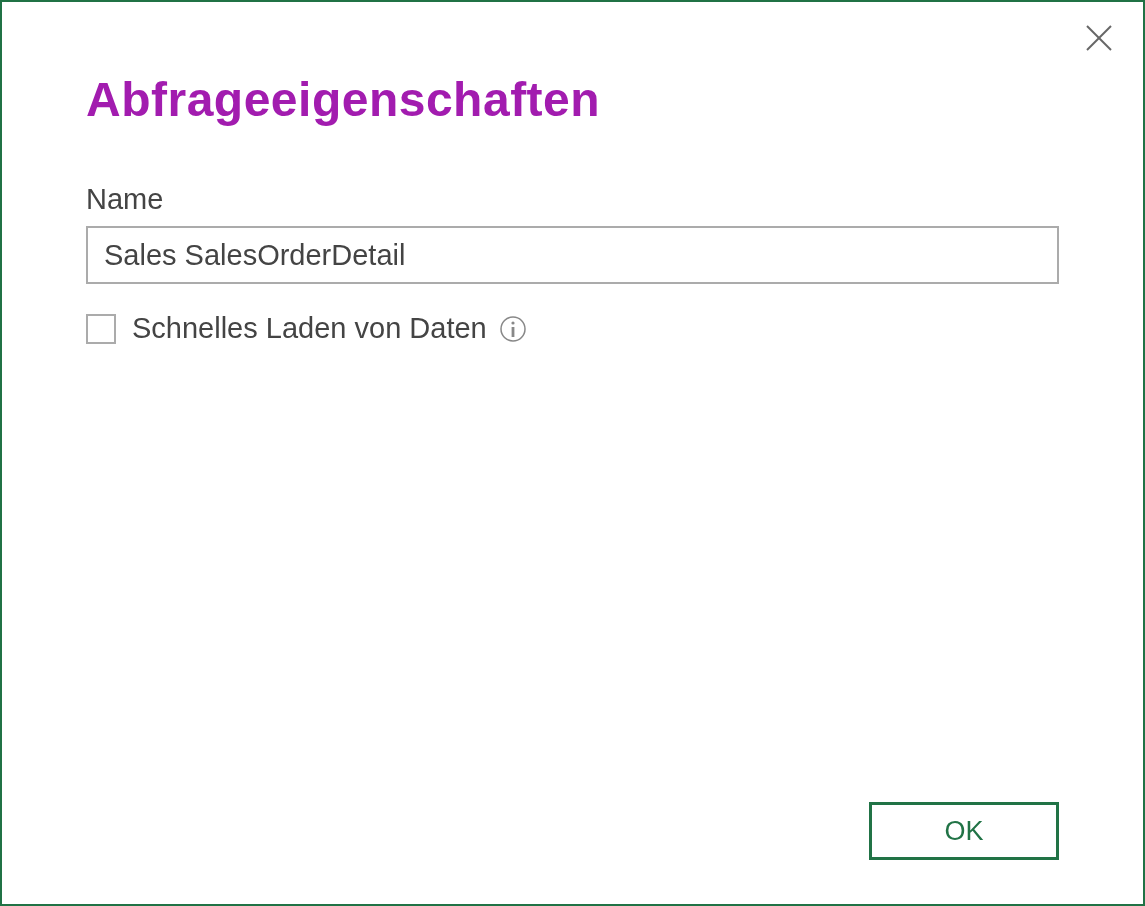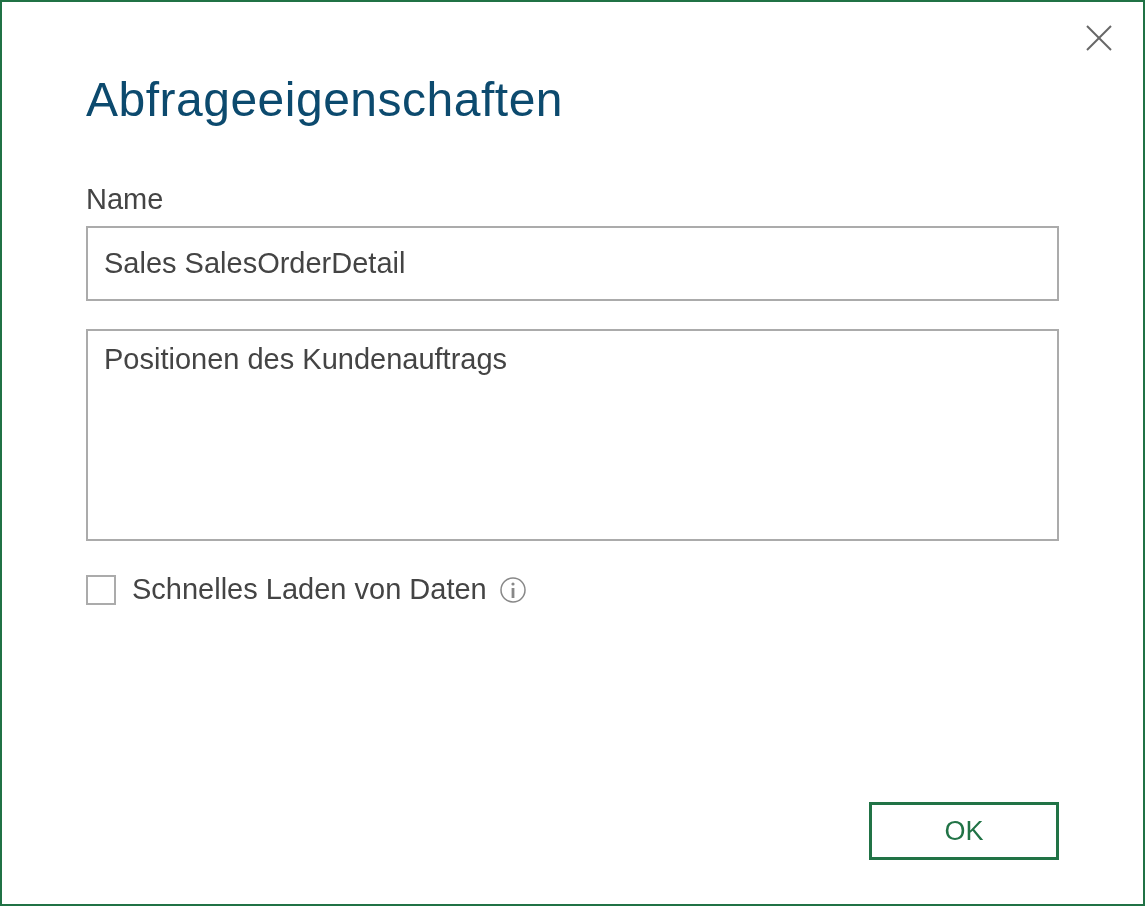--- a/index.html
+++ b/index.html
@@ -35,38 +35,38 @@
     }
     .close-btn svg {
       width: 32px;
       height: 32px;
     }
     .dialog-content {
       padding: 70px 84px 40px 84px;
     }
     .dialog-title {
       font-size: 48px;
-      font-weight: 400;
-      color: #0c4a6e;
+      font-weight: 700;
+      color: #a21caf;
       margin-bottom: 56px;
       letter-spacing: 0.5px;
     }
     .field-group {
       margin-bottom: 28px;
       margin-top: 15px;
     }
     .field-label {
       font-size: 29px;
       color: #444444;
       margin-bottom: 10px;
       font-weight: 400;
     }
     .text-input {
       width: 100%;
-      height: 75px;
+      height: 58px;
       border: 2px solid #ababab;
       padding: 18px 16px;
       font-size: 29px;
       font-family: inherit;
       color: #444444;
       background: #ffffff;
     }
     .textarea-input {
       width: 100%;
       height: 212px;
@@ -147,21 +147,20 @@
   <div class="dialog-content">
 
     <h1 class="dialog-title">Abfrageeigenschaften</h1>
 
     <div class="field-group">
       <div class="field-label">Name</div>
       <input type="text" class="text-input" value="Sales SalesOrderDetail" style="">
     </div>
 
     <div class="field-group">
-      <textarea class="textarea-input" style="">Positionen des Kundenauftrags</textarea>
     </div>
 
     <div class="checkbox-row">
       <div class="checkbox"></div>
       <span class="checkbox-label">Schnelles Laden von Daten</span>
       <span class="info-icon">
         <svg viewBox="0 0 28 28" width="28" height="28">
           <circle cx="14" cy="14" r="12" fill="none" stroke="#888888" stroke-width="1.5"></circle>
           <circle cx="14" cy="8" r="1.6" fill="#888888"></circle>
           <rect x="12.6" y="12" width="2.8" height="10" fill="#888888"></rect>

